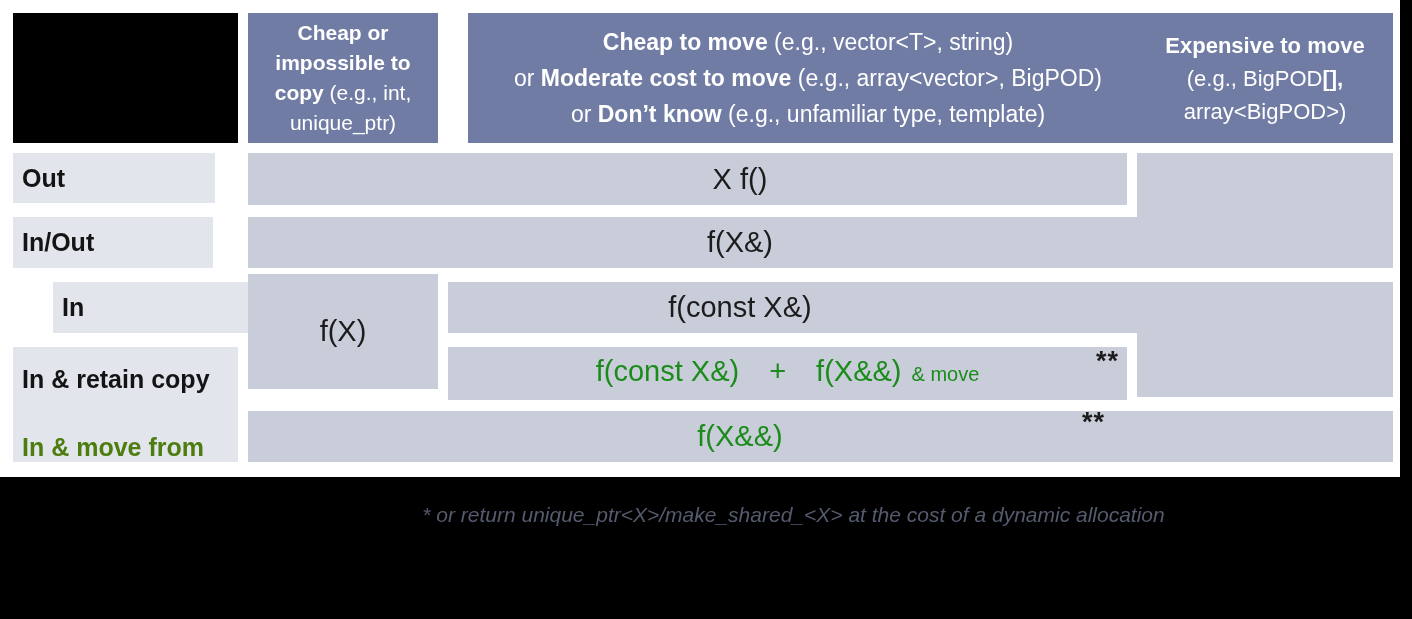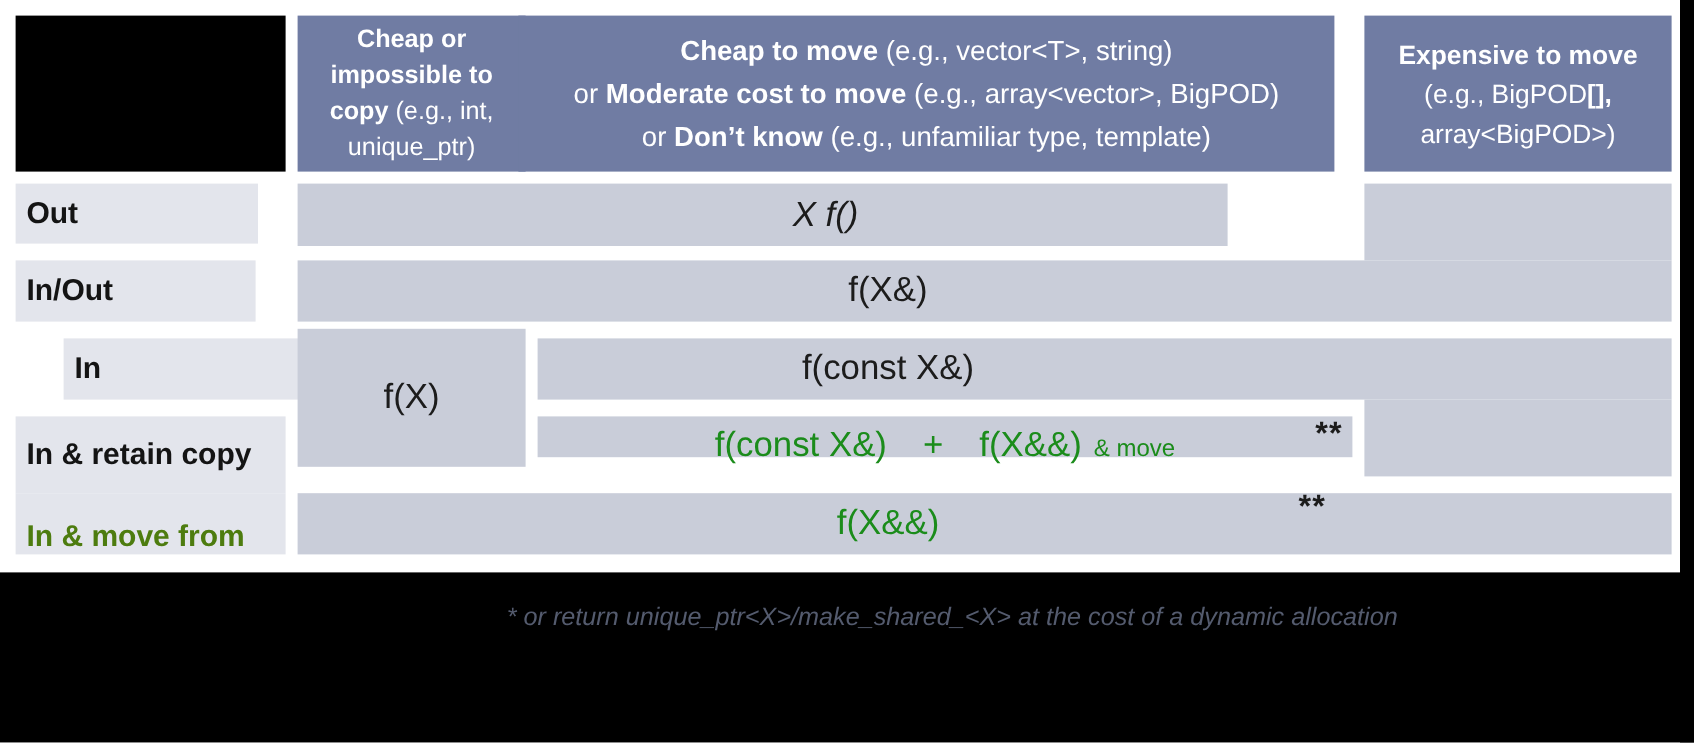--- a/index.html
+++ b/index.html
@@ -69,21 +69,21 @@
 
   <div class="abs black-box" style="left:13px; top:13px; width:225px; height:130px;"></div>
   <div class="abs right-strip" style="left:1400px; top:0; width:12px; height:619px;"></div>
 
   <div class="abs hdr hdr-col1" style="left:248px; top:13px; width:190px; height:130px;">
     <div>
       <b>Cheap or impossible to copy</b><span> (e.g., int, unique_ptr)</span>
     </div>
   </div>
 
-  <div class="abs hdr hdr-col2" style="left:432px; top:13px; width:680px; height:130px;">
+  <div class="abs hdr hdr-col2" style="left:468px; top:13px; width:680px; height:130px;">
     <div>
       <span></span><b>Cheap to move</b><span> (e.g., vector&lt;T&gt;, string)</span>
     </div>
     <div>
       <span>or </span><b>Moderate cost to move</b><span> (e.g., array&lt;vector&gt;, BigPOD)</span>
     </div>
     <div>
       <span>or </span><b>Don’t know</b><span> (e.g., unfamiliar type, template)</span>
     </div>
   </div>
@@ -109,41 +109,41 @@
   <div class="abs rowlabel" style="left:13px; top:282px; width:225px; height:51px;margin-left:40px;">
     <span>In</span>
   </div>
   <div class="abs rowlabel" style="left:13px; top:347px; width:225px; height:64px;">
     <span>In &amp; retain copy</span>
   </div>
   <div class="abs rowlabel green" style="left:13px; top:411px; width:225px; height:51px;">
     <span>In &amp; move from</span>
   </div>
 
-  <div class="abs code" style="left:248px; top:153px; width:775px; height:52px; padding-left:105px;font-style:italic;">
+  <div class="abs code" style="left:248px; top:153px; width:879px; height:52px; padding-left:105px;">
     <span>X f()</span>
   </div>
 
   <div class="abs cell" style="left:1137px; top:153px; width:256px; height:64px;"></div>
 
   <div class="abs code" style="left:248px; top:217px; width:1145px; height:51px; padding-right:161px;">
     <span>f(X&amp;)</span>
   </div>
 
   <div class="abs code" style="left:248px; top:274px; width:190px; height:115px;">
     <span>f(X)</span>
   </div>
 
   <div class="abs code" style="left:448px; top:282px; width:945px; height:51px; padding-right:361px;">
     <span>f(const X&amp;)</span>
   </div>
 
   <div class="abs cell" style="left:1137px; top:333px; width:256px; height:64px;"></div>
 
-  <div class="abs retain-cell" style="left:448px; top:347px; width:679px; height:34px;">
+  <div class="abs retain-cell" style="left:448px; top:347px; width:679px; height:53px;">
     <span>f(const X&amp;)</span><span class="plus">+</span><span>f(X&amp;&amp;)</span><span class="suffix">&amp; move</span>
     <span class="star-note" style="right:8px; top:1px;">**</span>
   </div>
 
   <div class="abs code green" style="left:248px; top:411px; width:1145px; height:51px; padding-right:161px;">
     <span>f(X&amp;&amp;)</span>
     <span class="star-note" style="left:834px; top:-2px;">**</span>
   </div>
 
   <div class="abs footer-band" style="left:0; top:477px; width:1412px; height:142px;">

